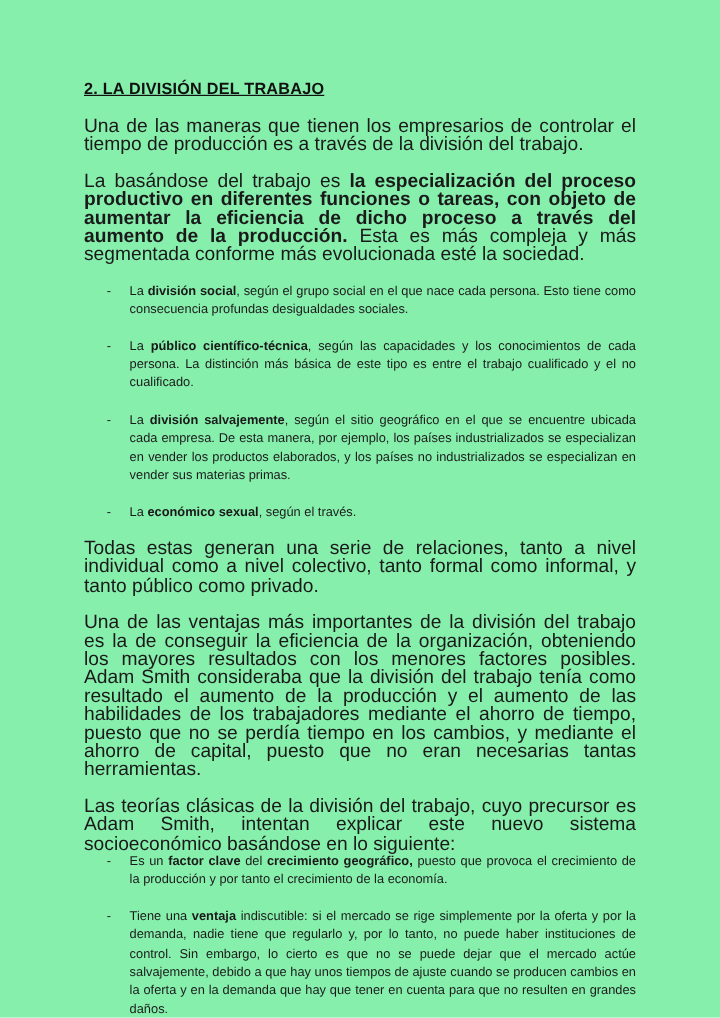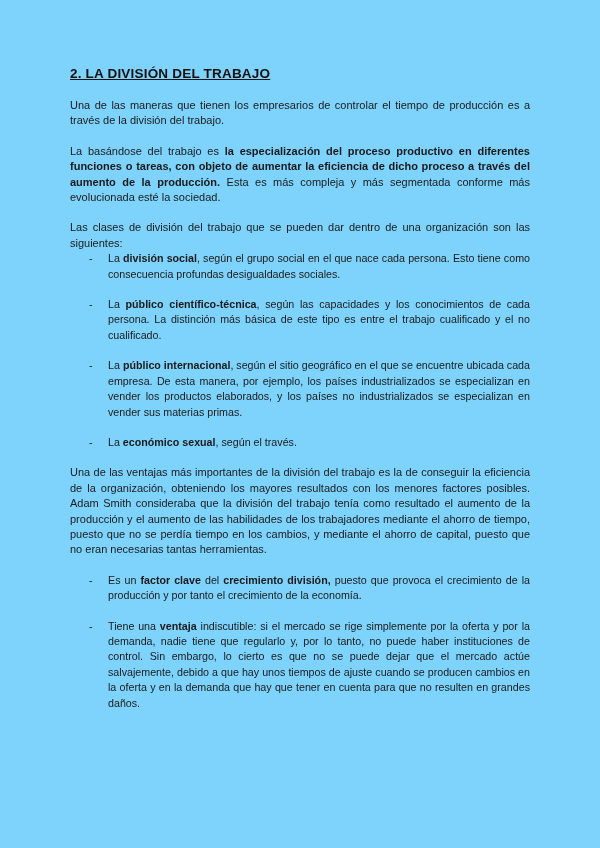--- a/index.html
+++ b/index.html
@@ -7,33 +7,33 @@
   body {
     width: 600px;
     height: 848px;
     font-family: "Liberation Sans", sans-serif;
     color: #1a1a1a;
     overflow: hidden;
   }
   .page {
     width: 600px;
     height: 848px;
-    background: #7dd3fc;
+    background: #86efac;
     padding: 66px 70px 40px 70px;
   }
   .title {
     font-size: 13.5px;
     font-weight: bold;
     text-decoration: underline;
     letter-spacing: 0.2px;
     margin-bottom: 17px;
     color: #111111;
   }
   .para {
-    font-size: 11px;
+    font-size: 16px;
     line-height: 15.4px;
     text-align: justify;
     margin-bottom: 15px;
   }
   .para.tight { margin-bottom: 0; }
   .list { margin: 0; }
   .list-item {
     position: relative;
     padding-left: 38px;
     font-size: 10.7px;
@@ -52,39 +52,40 @@
 <body>
 
 <div class="page">
 
   <h1 class="title">2. LA DIVISIÓN DEL TRABAJO</h1>
 
   <p class="para"><span>Una de las maneras que tienen los empresarios de controlar el tiempo de producción es a través de la división del trabajo.</span></p>
 
   <p class="para"><span>La basándose del trabajo es </span><b>la especialización del proceso productivo en diferentes funciones o tareas, con objeto de aumentar la eficiencia de dicho proceso a través del aumento de la producción.</b><span> Esta es más compleja y más segmentada conforme más evolucionada esté la sociedad.</span></p>
 
-  <p class="para tight"><span>Las clases de división del trabajo que se pueden dar dentro de una organización son las siguientes:</span></p>
 
   <div class="list">
 
     <div class="list-item"><span class="dash">-</span><span>La </span><b>división social</b><span>, según el grupo social en el que nace cada persona. Esto tiene como consecuencia profundas desigualdades sociales.</span></div>
 
     <div class="list-item"><span class="dash">-</span><span>La </span><b>público científico-técnica</b><span>, según las capacidades y los conocimientos de cada persona. La distinción más básica de este tipo es entre el trabajo cualificado y el no cualificado.</span></div>
 
-    <div class="list-item"><span class="dash">-</span><span>La </span><b>público internacional</b><span>, según el sitio geográfico en el que se encuentre ubicada cada empresa. De esta manera, por ejemplo, los países industrializados se especializan en vender los productos elaborados, y los países no industrializados se especializan en vender sus materias primas.</span></div>
+    <div class="list-item"><span class="dash">-</span><span>La </span><b>división salvajemente</b><span>, según el sitio geográfico en el que se encuentre ubicada cada empresa. De esta manera, por ejemplo, los países industrializados se especializan en vender los productos elaborados, y los países no industrializados se especializan en vender sus materias primas.</span></div>
 
     <div class="list-item"><span class="dash">-</span><span>La </span><b>económico sexual</b><span>, según el través.</span></div>
 
   </div>
 
+  <p class="para"><span>Todas estas generan una serie de relaciones, tanto a nivel individual como a nivel colectivo, tanto formal como informal, y tanto público como privado.</span></p>
 
   <p class="para"><span>Una de las ventajas más importantes de la división del trabajo es la de conseguir la eficiencia de la organización, obteniendo los mayores resultados con los menores factores posibles. Adam Smith consideraba que la división del trabajo tenía como resultado el aumento de la producción y el aumento de las habilidades de los trabajadores mediante el ahorro de tiempo, puesto que no se perdía tiempo en los cambios, y mediante el ahorro de capital, puesto que no eran necesarias tantas herramientas.</span></p>
 
+  <p class="para tight"><span>Las teorías clásicas de la división del trabajo, cuyo precursor es Adam Smith, intentan explicar este nuevo sistema socioeconómico basándose en lo siguiente:</span></p>
 
   <div class="list">
 
-    <div class="list-item"><span class="dash">-</span><span>Es un </span><b>factor clave</b><span> del </span><b>crecimiento división,</b><span> puesto que provoca el crecimiento de la producción y por tanto el crecimiento de la economía.</span></div>
+    <div class="list-item"><span class="dash">-</span><span>Es un </span><b>factor clave</b><span> del </span><b>crecimiento geográfico,</b><span> puesto que provoca el crecimiento de la producción y por tanto el crecimiento de la economía.</span></div>
 
     <div class="list-item"><span class="dash">-</span><span>Tiene una </span><b>ventaja</b><span> indiscutible: si el mercado se rige simplemente por la oferta y por la demanda, nadie tiene que regularlo y, por lo tanto, no puede haber instituciones de control. Sin embargo, lo cierto es que no se puede dejar que el mercado actúe salvajemente, debido a que hay unos tiempos de ajuste cuando se producen cambios en la oferta y en la demanda que hay que tener en cuenta para que no resulten en grandes daños.</span></div>
 
   </div>
 
 </div>
 
 </body></html>

